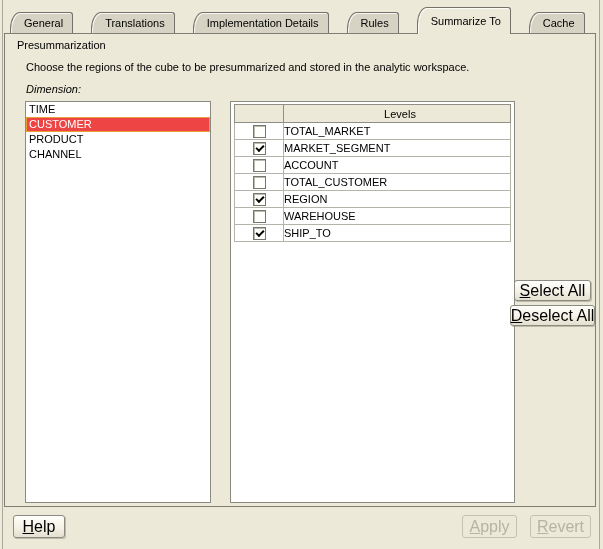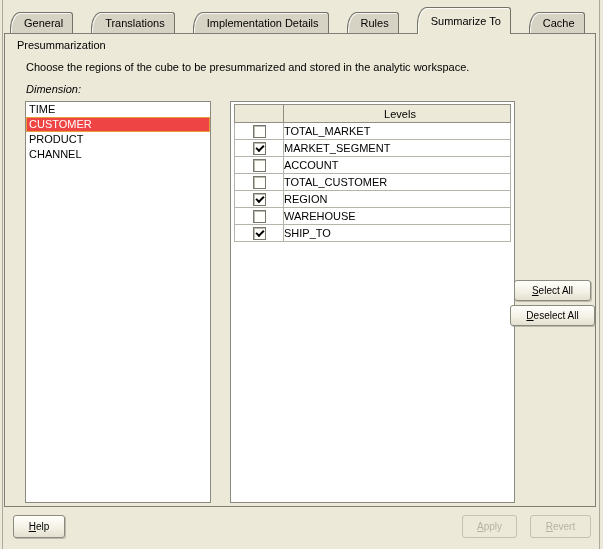--- a/index.html
+++ b/index.html
@@ -78,21 +78,21 @@
     border-left:2px solid #000;border-bottom:2px solid #000;
     transform:rotate(-45deg);
   }
 
   
   .btn{
     position:absolute;box-sizing:border-box;text-align:center;cursor:default;
     background:linear-gradient(180deg,#fffffb 0%,#f4f1e6 55%,#e3e0d0 100%);
     border:1px solid #8b8b80;border-radius:3px;
     box-shadow:1px 1px 0 rgba(130,130,118,.45);
-    font-family:inherit;font-size:10px;color:#000;
+    font-family:inherit;font-size:16px;color:#000;
     display:flex;align-items:center;justify-content:center;white-space:nowrap;
   }
   .btn .mn{text-decoration:underline;}
   .btn.disabled{
     color:#b6b3a4;background:#ece9d8;border-color:#c4c1b2;box-shadow:none;
   }
   .btn-select-all{left:509px;top:246px;width:77px;height:21px;}
   .btn-deselect-all{left:505px;top:271px;width:85px;height:21px;}
   .btn-help{left:13px;top:515px;width:52px;height:23px;}
   .btn-apply{left:462px;top:515px;width:55px;height:23px;}

